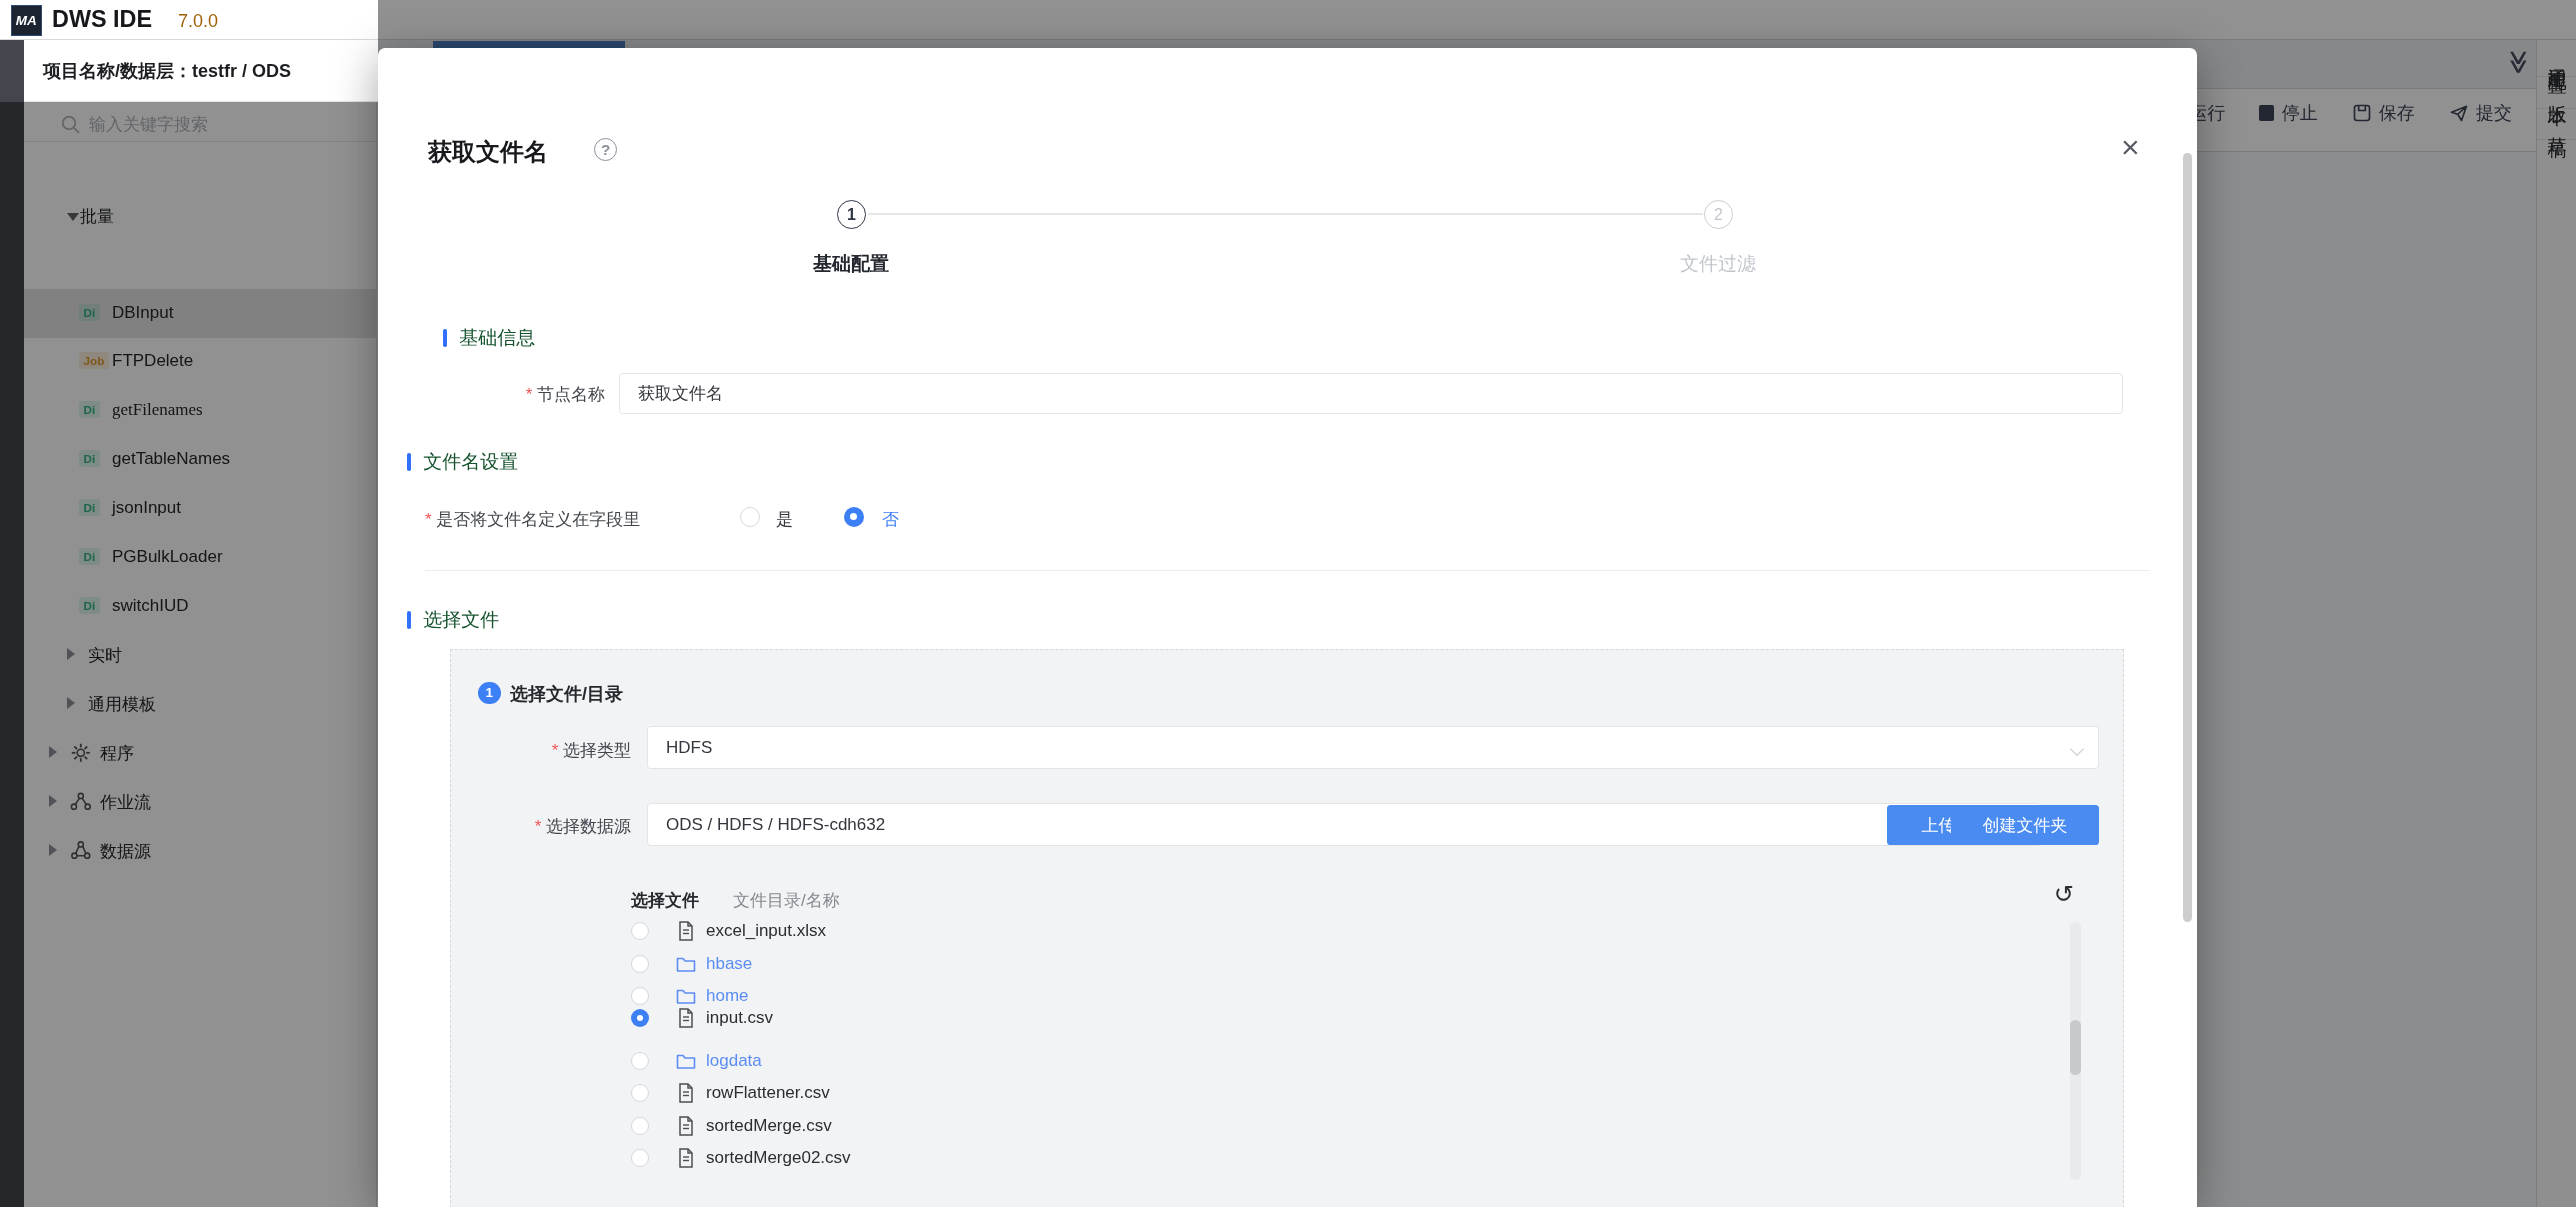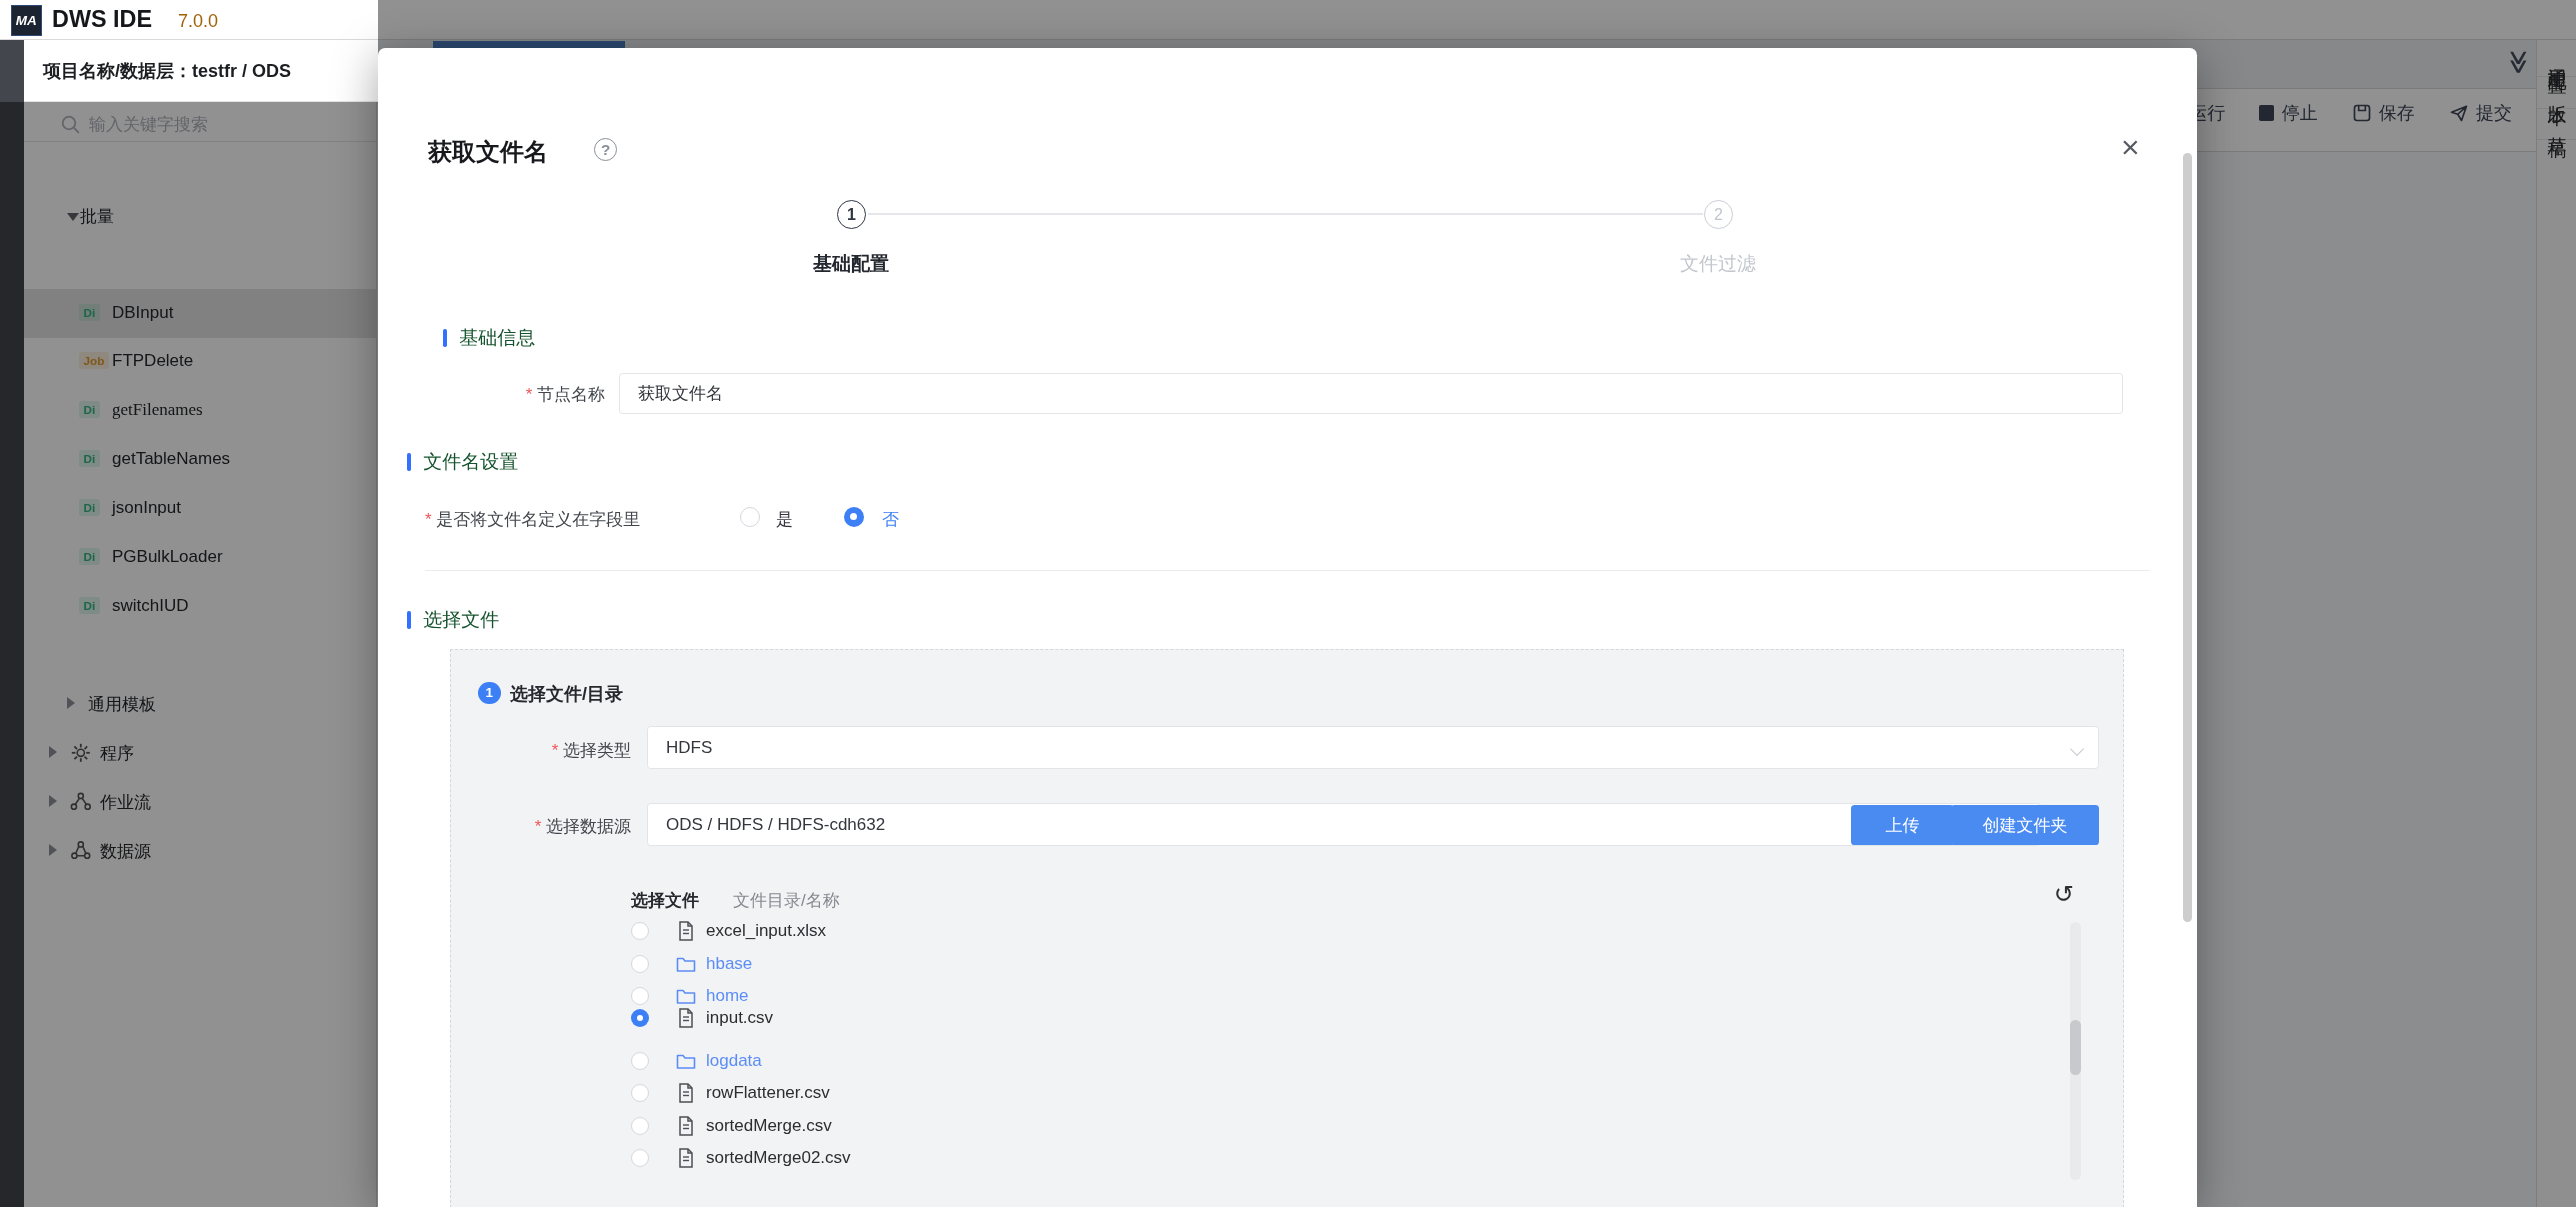--- a/index.html
+++ b/index.html
@@ -153,20 +153,24 @@
           <span class="tree-label" style="left: 88px;">jsonInput</span>
         </div>
         <div class="tree-row" style="top: 391px;">
           <span class="badge Di" style="left: 55px;">Di</span>
           <span class="tree-label" style="left: 88px;">PGBulkLoader</span>
         </div>
         <div class="tree-row" style="top: 440px;">
           <span class="badge Di" style="left: 55px;">Di</span>
           <span class="tree-label" style="left: 88px;">switchIUD</span>
         </div>
+        <div class="tree-row" style="top: 488px;">
+          <span class="tri-right" style="left: 43px;"></span>
+          <span class="tree-label" style="left: 64px;">实时</span>
+        </div>
         <div class="tree-row" style="top: 537px;">
           <span class="tri-right" style="left: 43px;"></span>
           <span class="tree-label" style="left: 64px;">通用模板</span>
         </div>
         <div class="tree-row" style="top: 586px;">
           <span class="tri-right" style="left: 25px;"></span>
           <span class="tree-ico" style="left: 46px;"><svg width="21.6" height="21.6" viewBox="0 0 24 24">
               <circle cx="12" cy="12" r="4" fill="none" stroke="#555" stroke-width="1.8"></circle>
               <g stroke="#555" stroke-width="2">
                 <line x1="12" y1="2" x2="12" y2="6"></line>
@@ -309,21 +313,21 @@
     <div class="t-input" style="left:196px;top:76px;width:1452px;height:43px">
       <span>HDFS</span>
       <span class="chevron"></span>
     </div>
 
     <div class="p-label req" style="left:36px;top:165px;width:144px">选择数据源</div>
     <div class="t-input" style="left:196px;top:153px;width:1394px;height:43px">
       <span>ODS / HDFS / HDFS-cdh632</span>
       <span class="chevron"></span>
     </div>
-    <div class="btn-blue" style="left:1400px;top:155px;width:103px">上传</div>
+    <div class="btn-blue" style="left:1436px;top:155px;width:103px">上传</div>
     <div class="btn-blue" style="left:1500px;top:155px;width:148px">创建文件夹</div>
 
     <div id="list-hdr-sel">选择文件</div>
     <div id="list-hdr-dir">文件目录/名称</div>
     <div id="undo-ico">↺</div>
 
     <div id="file-list">
         <div class="file-row" style="top: 265px;">
           <span class="file-radio"></span>
           <span class="file-ico"><svg width="20" height="20" viewBox="0 0 18 20">

